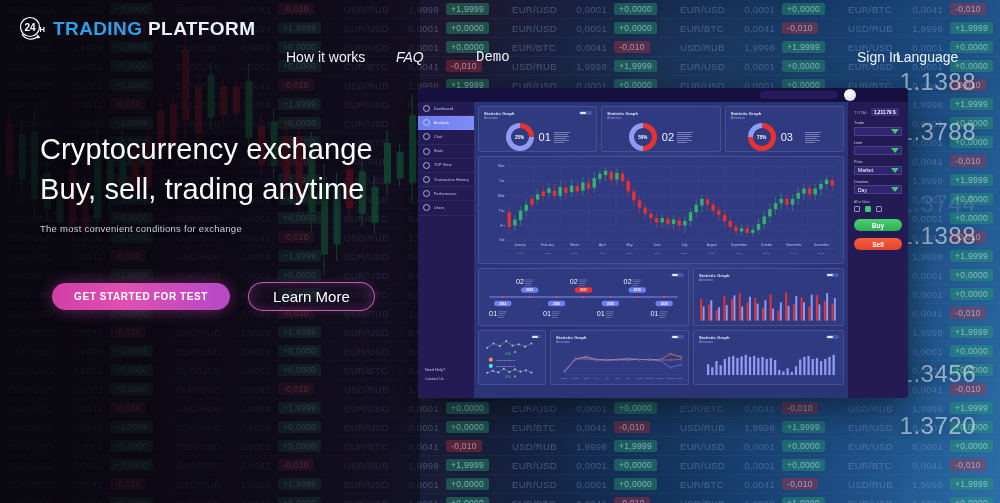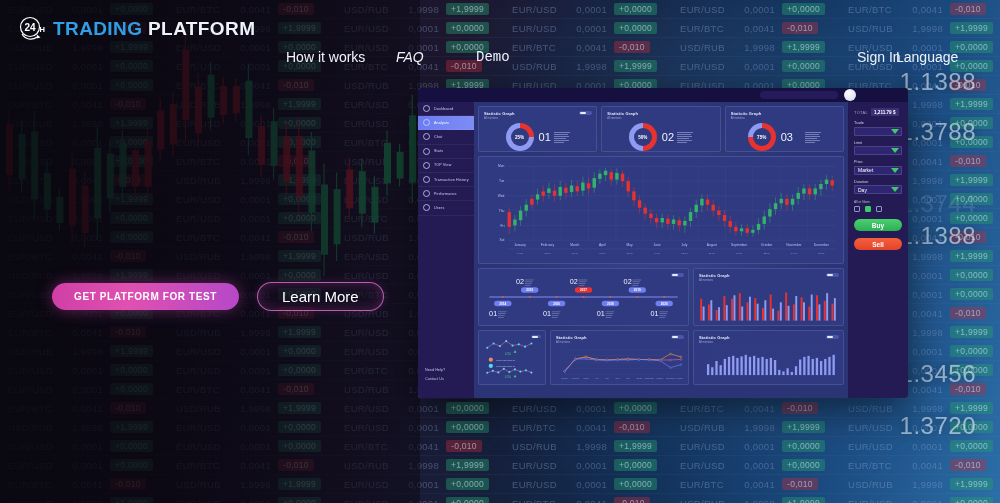--- a/index.html
+++ b/index.html
@@ -1178,22 +1178,29 @@
         <span class="b">TRADING</span><span class="w">&nbsp;</span><span class="w">PLATFORM</span>
       </div>
     </div>
     <div class="nav n1">How it works</div>
     <div class="nav n2">FAQ</div>
     <div class="nav n3">Demo</div>
     <div class="nav n4">Sign In</div>
     <div class="nav n5">Language</div>
   </div>
 
+  <div class="hero">
+    <h1>
+      <span>Cryptocurrency exchange</span><br>
+      <span>Buy, sell, trading  anytime</span>
+    </h1>
+    <div class="sub">The most convenient conditions for exchange</div>
+  </div>
   <div class="cta-row">
-    <div class="btn-primary">GET PLATFORM FOR TEST</div>
+    <div class="btn-primary">GET STARTED FOR TEST</div>
     <div class="btn-ghost">Learn More</div>
   </div>
 
   <div class="dash">
 
     <div class="dash-topbar">
       <div class="searchbox"></div>
       <div class="avatar"></div>
     </div>
 

